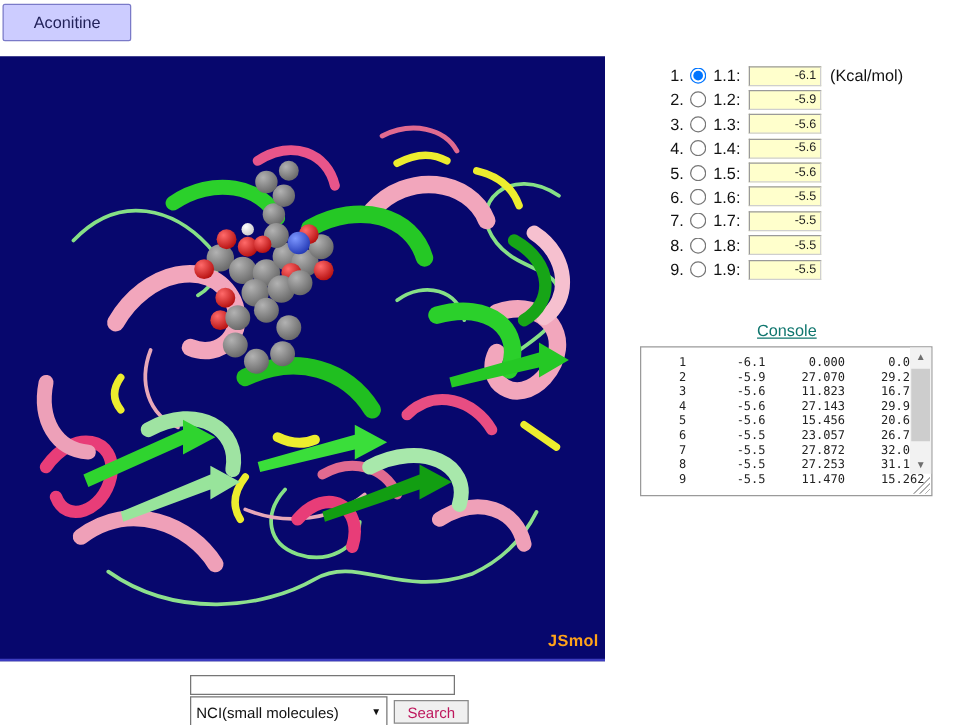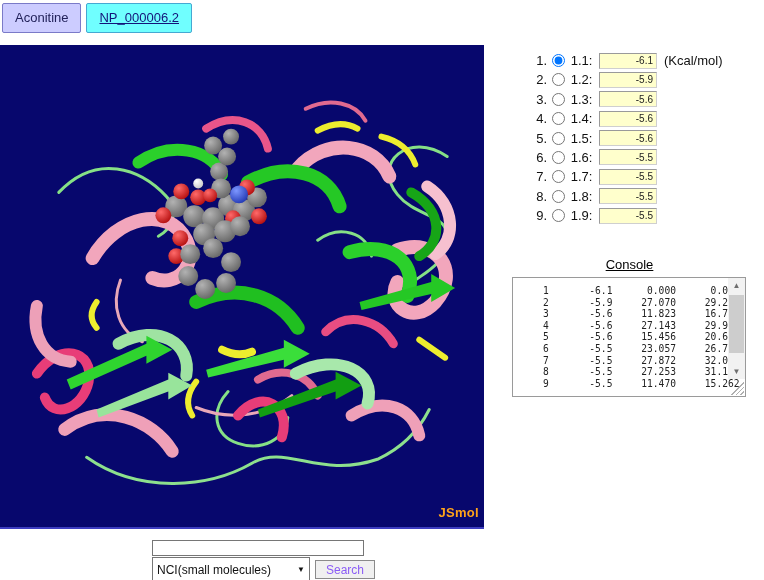--- a/index.html
+++ b/index.html
@@ -3,21 +3,21 @@
 <meta charset="utf-8">
 <style>
   html,body{margin:0;padding:0;}
   body{
     width:764px;height:580px;position:relative;background:#ffffff;
     font-family:"Liberation Sans",sans-serif;overflow:hidden;
   }
   
   .tab-bar{position:absolute;left:2px;top:3px;display:flex;gap:5px;}
   .tab{
-    height:28px;line-height:28px;padding:0 12px;font-size:13px;color:#22225a;
+    height:28px;line-height:28px;padding:0 24px;font-size:13px;color:#22225a;
     background:#ccccff;border:1px solid #7a7ac8;border-radius:2px;white-space:nowrap;
     cursor:pointer;
   }
   .tab.active{background:#70ffff;border-color:#46a8d2;}
   .tab.active .tab-label{color:#14147a;text-decoration:underline;}
   
   .viewer{
     position:absolute;left:0;top:45px;width:484px;height:484px;
     background:#07076d;border-bottom:2px solid #3d3dc0;box-sizing:border-box;cursor:default;
   }
@@ -34,21 +34,21 @@
   .pose-label{width:27px;margin-right:4px;text-align:center;}
   .pose-value{
     width:52px;height:12px;background:#ffffcc;border:1px solid #9a9a9a;
     border-bottom-color:#cfcfcf;border-right-color:#cfcfcf;
     font-family:"Liberation Sans",sans-serif;font-size:10px;text-align:right;
     padding:1px 3px 1px 1px;color:#222;
   }
   .pose-unit{margin-left:7px;white-space:nowrap;}
   
   .console-link-wrap{position:absolute;left:512px;top:257px;width:235px;text-align:center;font-size:13px;}
-  .console-link{color:#000000;text-decoration:underline;cursor:pointer;}
+  .console-link{color:#0f766e;text-decoration:underline;cursor:pointer;}
   .console-box{
     position:absolute;left:512px;top:277px;width:234px;height:120px;
     border:1px solid #9a9a9a;background:#ffffff;box-sizing:border-box;
   }
   .console-pre{
     margin:0;padding:7px 0 0 7px;font-family:"DejaVu Sans Mono",monospace;
     font-size:9.6px;line-height:11.6px;color:#222;
   }
   .console-scrollbar{position:absolute;top:0;right:0;width:17px;height:101px;background:#f2f2f2;}
   .sb-arrow{height:15px;line-height:15px;text-align:center;font-size:8px;color:#6e6e6e;cursor:pointer;}
@@ -65,36 +65,33 @@
     border:1px solid #767676;font-family:"Liberation Sans",sans-serif;font-size:12px;padding:1px 3px;
   }
   .search-row{position:absolute;left:152px;top:557px;display:flex;align-items:center;gap:5px;}
   .db-select{
     width:148px;height:15px;border:1px solid #767676;background:#fff;
     display:flex;align-items:center;justify-content:space-between;
     padding:4px 4px;font-size:12px;color:#111;cursor:pointer;
   }
   .dd-arrow{font-size:8px;color:#111;}
   .search-btn{
-    height:19px;padding:0 10px;font-size:12px;color:#8b5cf6;background:#f0f0f0;
+    height:19px;padding:0 10px;font-size:12px;color:#be185d;background:#f0f0f0;
     border:1px solid #8a8a8a;font-family:"Liberation Sans",sans-serif;cursor:pointer;
   }
 </style>
 </head>
 <body>
 
 <div class="tab-bar" id="tab-bar">
   <div class="tab">
     <span class="tab-label">Aconitine</span>
   </div>
 
 
-  <div class="tab active">
-    <span class="tab-label">NP_000006.2</span>
-  </div>
 </div>
 
 <div class="viewer">
   <svg viewBox="0 0 484 484" aria-hidden="true">
 
     <g fill="none" stroke-linecap="round">
       <path d="M448,112 C410,86 372,118 398,150 C418,175 452,168 448,198 C444,228 410,232 402,252" stroke="#86e086" stroke-width="3"></path>
       <path d="M58,148 C96,108 140,124 166,152 C180,166 172,184 158,192" stroke="#86e086" stroke-width="3"></path>
       <path d="M86,414 C140,452 210,444 252,420 C286,400 320,436 378,416 C404,404 420,386 430,366" stroke="#8de08d" stroke-width="3"></path>
       <path d="M228,348 C210,368 214,392 238,400 C262,408 286,396 288,374" stroke="#86e086" stroke-width="3"></path>

